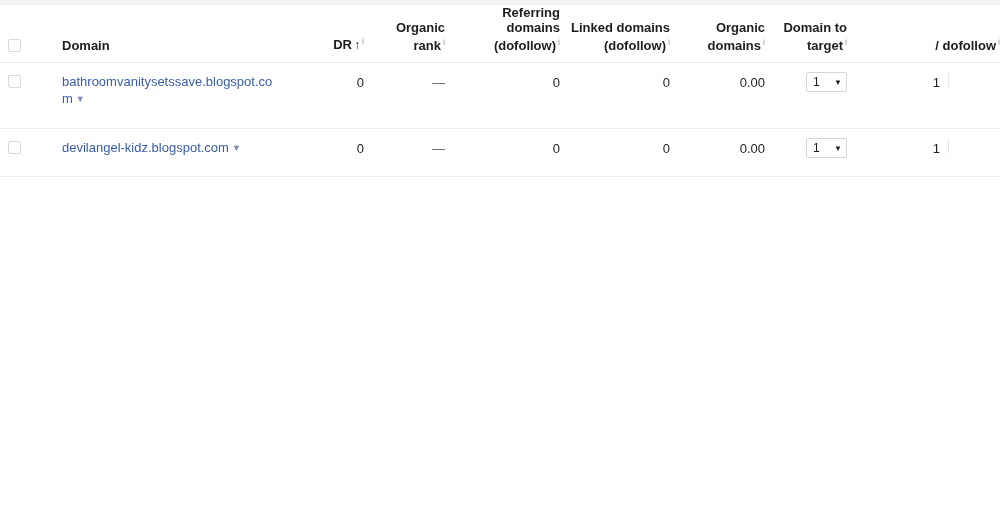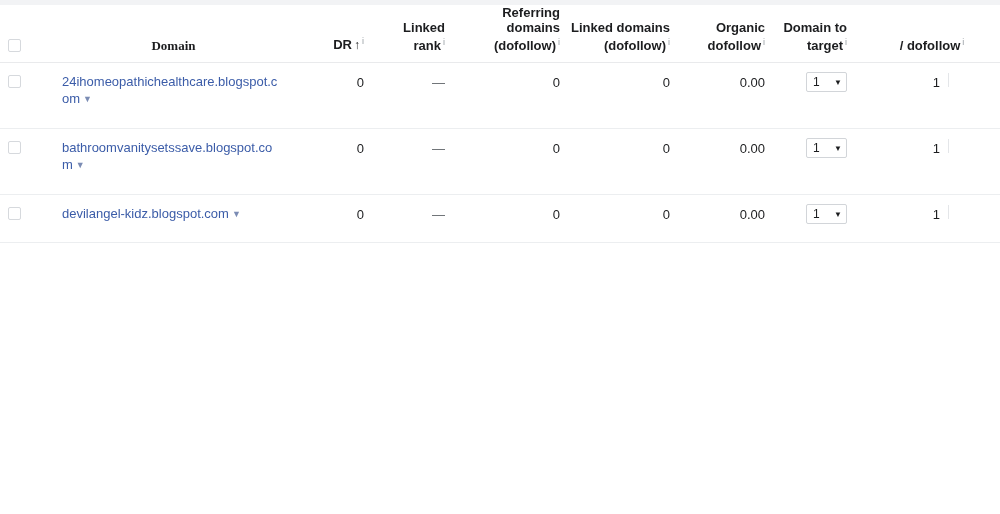--- a/index.html
+++ b/index.html
@@ -53,23 +53,23 @@
     border-bottom: 1px solid #e9eaec;
     height: 48px;
     background: #ffffff;
     margin-top: 40px;
   }
   .hd-wrap {
     display: block;
     padding-bottom: 9px;
     line-height: 15px;
   }
-  .hd-left  { text-align: center; padding-left: 32px; font-family: Liberation Serif, serif; }
+  .hd-left  { text-align: left; padding-left: 32px; }
   .hd-right { text-align: right; padding-right: 8px; }
-  .hd-right-dofol { text-align: center; padding-left: 9px; }
+  .hd-right-dofol { text-align: right; padding-left: 9px; }
 
   .info-i {
     font-size: 9px;
     font-weight: normal;
     color: #9aa0a6;
     vertical-align: super;
     margin-left: 2px;
     font-style: normal;
   }
   .sort-arrow {
@@ -214,74 +214,55 @@
             <span>Domain</span>
           </span>
         </th>
         <th>
           <span class="hd-wrap hd-right">
             <span>DR</span><span class="sort-arrow">↑</span><span class="info-i">i</span>
           </span>
         </th>
         <th>
           <span class="hd-wrap hd-right">
-            <span>Linked rank</span><span class="info-i">i</span>
+            <span>Organic rank</span><span class="info-i">i</span>
           </span>
         </th>
         <th>
           <span class="hd-wrap hd-right">
             <span>Referring domains</span><br>
             <span>(dofollow)</span><span class="info-i">i</span>
           </span>
         </th>
         <th>
           <span class="hd-wrap hd-right">
             <span>Linked domains</span><br>
             <span>(dofollow)</span><span class="info-i">i</span>
           </span>
         </th>
         <th>
           <span class="hd-wrap hd-right">
-            <span>Organic dofollow</span><span class="info-i">i</span>
+            <span>Organic domains</span><span class="info-i">i</span>
           </span>
         </th>
         <th>
           <span class="hd-wrap hd-right">
             <span>Domain to</span><br>
             <span>target</span><span class="info-i">i</span>
           </span>
         </th>
         <th colspan="2">
           <span class="hd-wrap hd-right-dofol">
             <span>/ dofollow</span><span class="info-i">i</span>
           </span>
         </th>
       </tr>
     </thead>
 
     <tbody id="tbody">
-        <tr class="r-tall">
-          <td class="cb-td">
-            <span class="cb-row"></span>
-          </td>
-          <td class="dom-cell"><a class="dom-link">24ihomeopathichealthcare.blogspot.com</a><span class="caret">▼</span></td>
-          <td class="num">0</td>
-          <td class="num dash">—</td>
-          <td class="num">0</td>
-          <td class="num">0</td>
-          <td class="num">0.00</td>
-          <td class="sel-td"><span class="selbox">
-              <span class="sv">1</span>
-              <span class="sarrow">▼</span>
-            </span></td>
-          <td class="dofol-td">1</td>
-          <td class="tail-td">
-            <span class="vdiv"></span>
-          </td>
-        </tr>
         <tr class="r-tall">
           <td class="cb-td">
             <span class="cb-row"></span>
           </td>
           <td class="dom-cell"><a class="dom-link">bathroomvanitysetssave.blogspot.com</a><span class="caret">▼</span></td>
           <td class="num">0</td>
           <td class="num dash">—</td>
           <td class="num">0</td>
           <td class="num">0</td>
           <td class="num">0.00</td>

